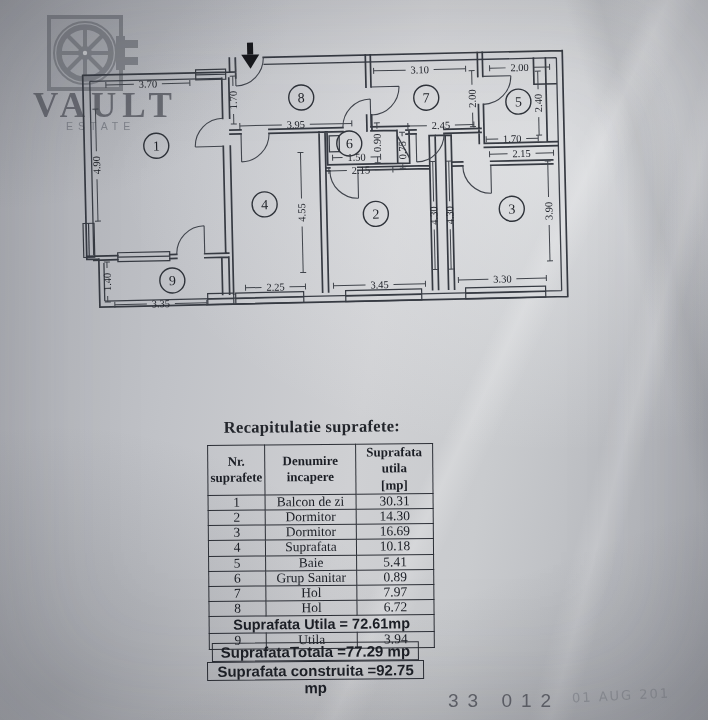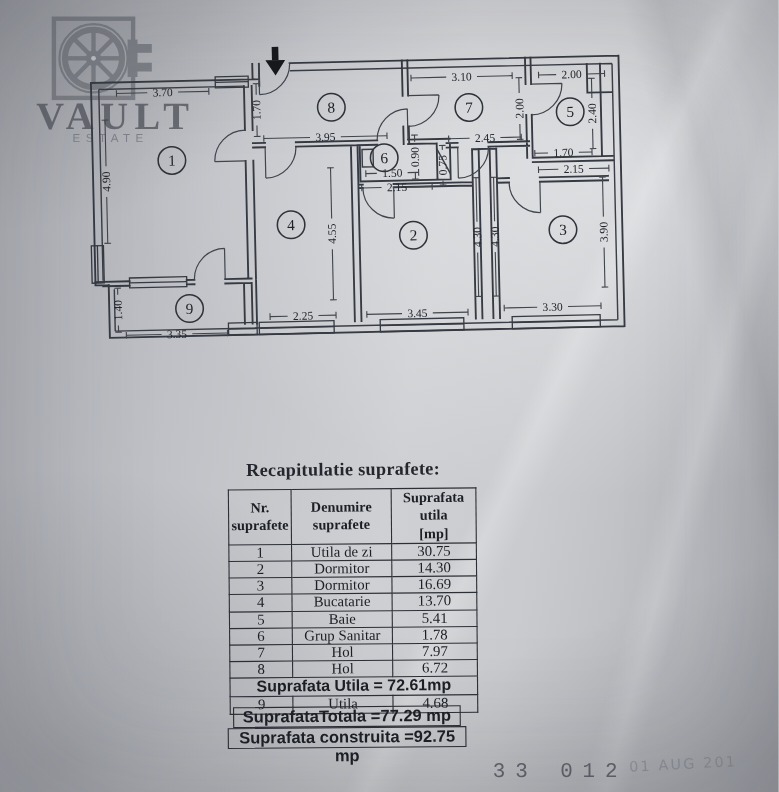--- a/index.html
+++ b/index.html
@@ -51,21 +51,21 @@
   table.area th{font-weight:bold;font-size:13px;line-height:1.25;white-space:pre-line;height:36px;}
   table.area td{height:14.2px;line-height:14.2px;}
   td.c-nr{width:44px;} td.c-name{width:86px;} td.c-area{width:72px;}
   tr.sumrow td{font-family:"Liberation Sans",sans-serif;font-weight:bold;font-size:14.5px;height:16px;}
   .sumbox{position:absolute;border:1.4px solid #2b2e35;text-align:center;
     font-family:"Liberation Sans",sans-serif;font-weight:bold;font-size:15px;color:#1c1f26;line-height:17px;}
   .sumbox.totala{left:211px;top:642px;width:205px;height:17px;}
   .sumbox.construita{left:206px;top:661px;width:215px;height:17px;}
 
   
-  .stamp-number{position:absolute;left:448px;top:690px;font-family:Liberation Mono, monospace;
+  .stamp-number{position:absolute;left:448px;top:690px;font-family:Liberation Sans, sans-serif;
     font-size:19px;letter-spacing:9px;color:rgba(84,87,94,.88);}
   .stamp-date{position:absolute;left:572px;top:688px;transform:rotate(-3deg);
     font-family:"DejaVu Sans",sans-serif;font-size:13px;letter-spacing:2px;color:rgba(120,124,132,.55);}
 </style>
 </head>
 <body>
 
 <div class="page">
 
   <div class="shade shade1"></div>
@@ -369,73 +369,73 @@
   </svg>
 
   <div class="recap">
     <div class="recap-title">Recapitulatie suprafete:</div>
     <table class="area">
       <thead>
           <tr id="area-head">
             <th>Nr.
 suprafete</th>
             <th>Denumire
-suprafete</th>
+incapere</th>
             <th>Suprafata utila
 [mp]</th>
           </tr>
         </thead>
       <tbody id="area-body">
           <tr>
             <td class="c-nr">1</td>
-            <td class="c-name">Utila de zi</td>
-            <td class="c-area">30.75</td>
+            <td class="c-name">Balcon de zi</td>
+            <td class="c-area">30.31</td>
           </tr>
           <tr>
             <td class="c-nr">2</td>
             <td class="c-name">Dormitor</td>
             <td class="c-area">14.30</td>
           </tr>
           <tr>
             <td class="c-nr">3</td>
             <td class="c-name">Dormitor</td>
             <td class="c-area">16.69</td>
           </tr>
           <tr>
             <td class="c-nr">4</td>
-            <td class="c-name">Bucatarie</td>
-            <td class="c-area">13.70</td>
+            <td class="c-name">Suprafata</td>
+            <td class="c-area">10.18</td>
           </tr>
           <tr>
             <td class="c-nr">5</td>
             <td class="c-name">Baie</td>
             <td class="c-area">5.41</td>
           </tr>
           <tr>
             <td class="c-nr">6</td>
             <td class="c-name">Grup Sanitar</td>
-            <td class="c-area">1.78</td>
+            <td class="c-area">0.89</td>
           </tr>
           <tr>
             <td class="c-nr">7</td>
             <td class="c-name">Hol</td>
             <td class="c-area">7.97</td>
           </tr>
           <tr>
             <td class="c-nr">8</td>
             <td class="c-name">Hol</td>
             <td class="c-area">6.72</td>
           </tr>
           <tr class="sumrow">
             <td colspan="3">Suprafata Utila  = 72.61mp</td>
           </tr>
           <tr>
             <td class="c-nr">9</td>
             <td class="c-name">Utila</td>
-            <td class="c-area">4.68</td>
+            <td class="c-area">3.94</td>
           </tr>
         </tbody>
     </table>
     <div class="sumbox totala">SuprafataTotala  =77.29 mp</div>
     <div class="sumbox construita">Suprafata construita  =92.75 mp</div>
   </div>
 
   <div class="stamp-number">33 012</div>
   <div class="stamp-date">01 AUG 201</div>
 

